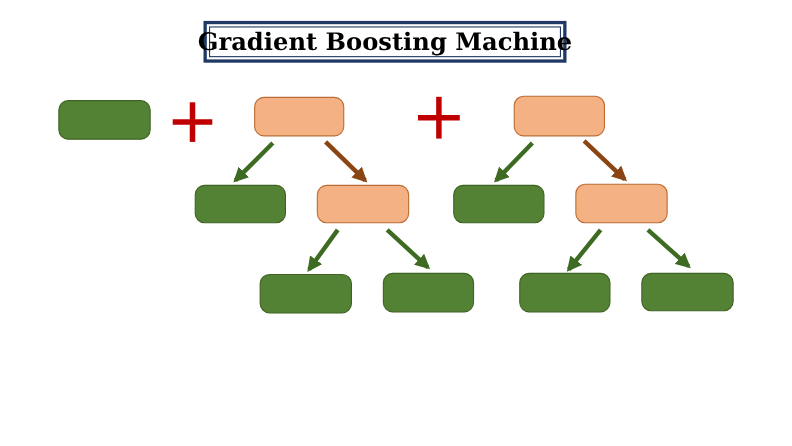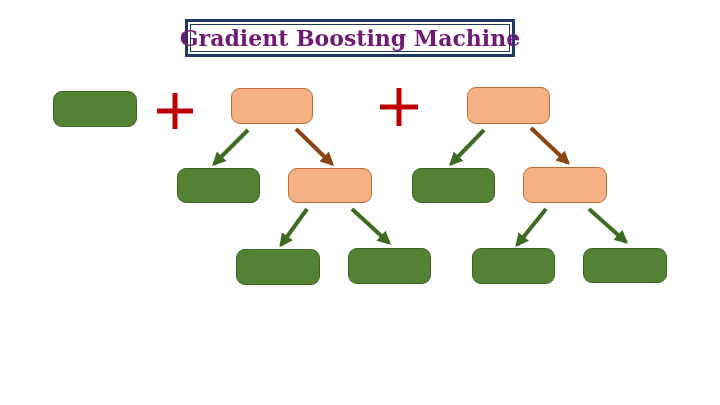--- a/index.html
+++ b/index.html
@@ -32,21 +32,21 @@
     box-sizing: border-box;
     border: 1px solid var(--title-border, #1F3864);
     display: flex;
     align-items: center;
     justify-content: center;
   }
   .title-text {
     font-family: "DejaVu Serif", "Liberation Serif", serif;
     font-weight: 700;
     font-size: 22px;
-    color: #701a75;
+    color: #000000;
     white-space: nowrap;
     letter-spacing: 0px;
   }
   .diagram-layer, .arrow-layer {
     position: absolute;
     left: 0;
     top: 0;
     width: 720px;
     height: 405px;
   }

